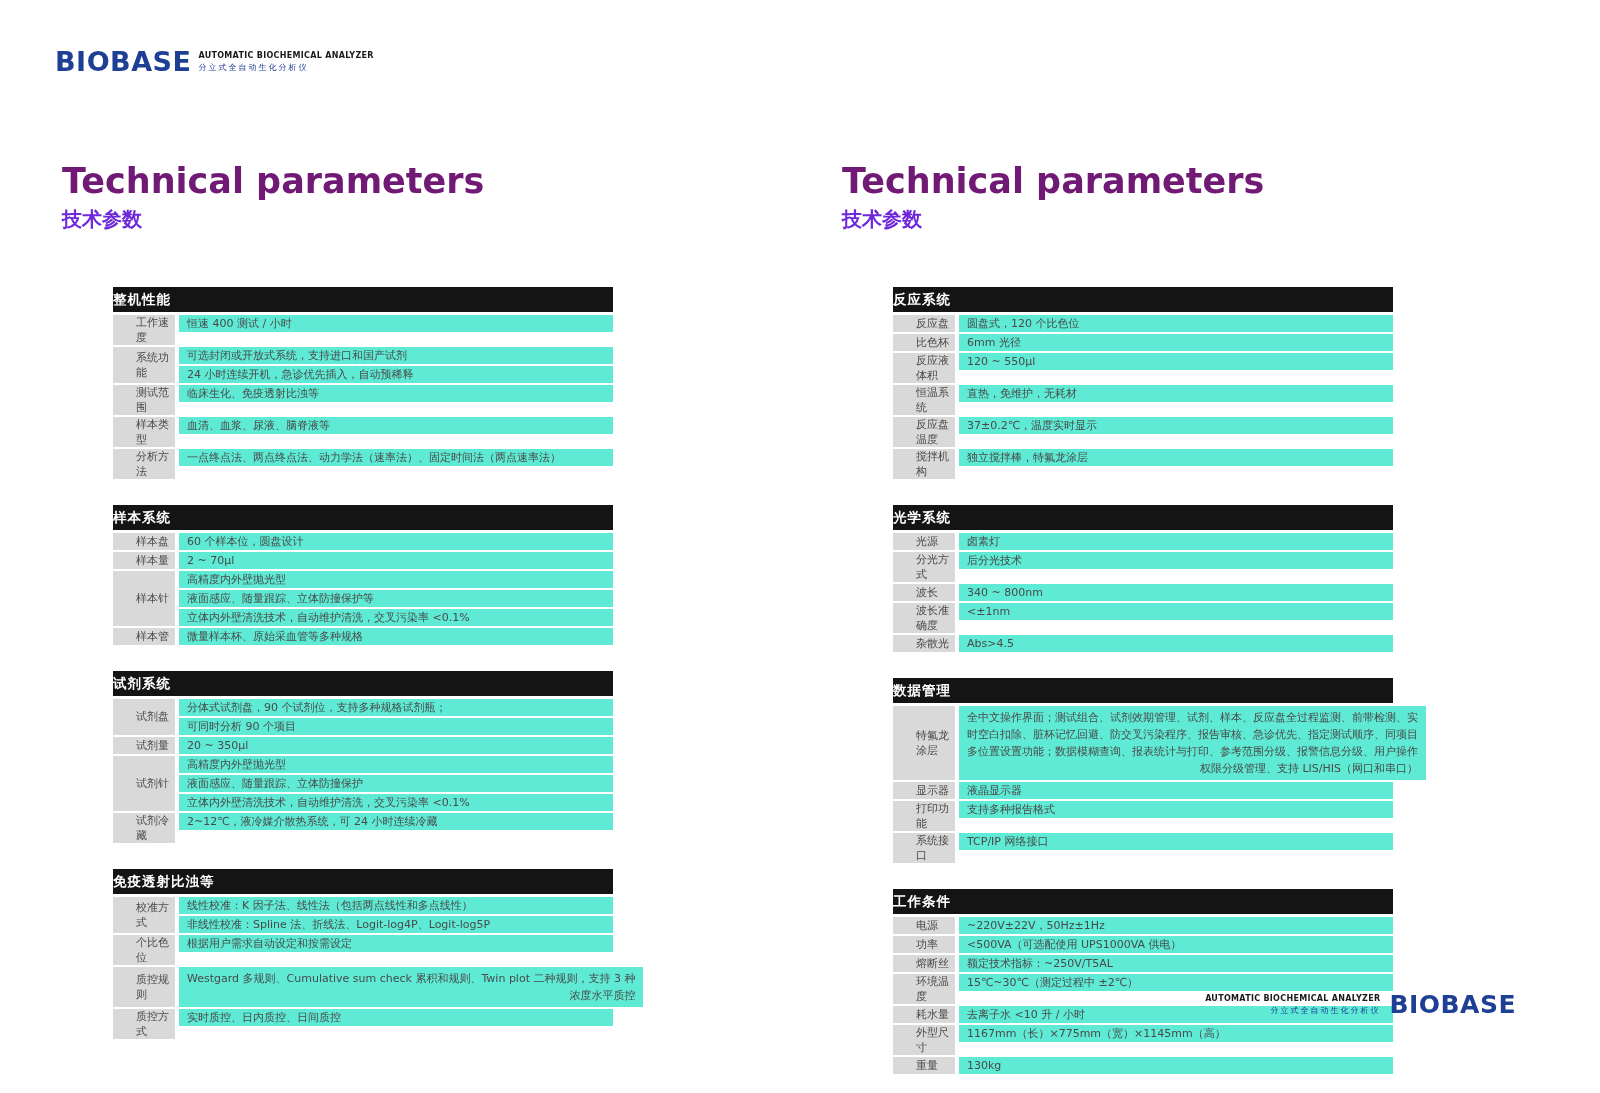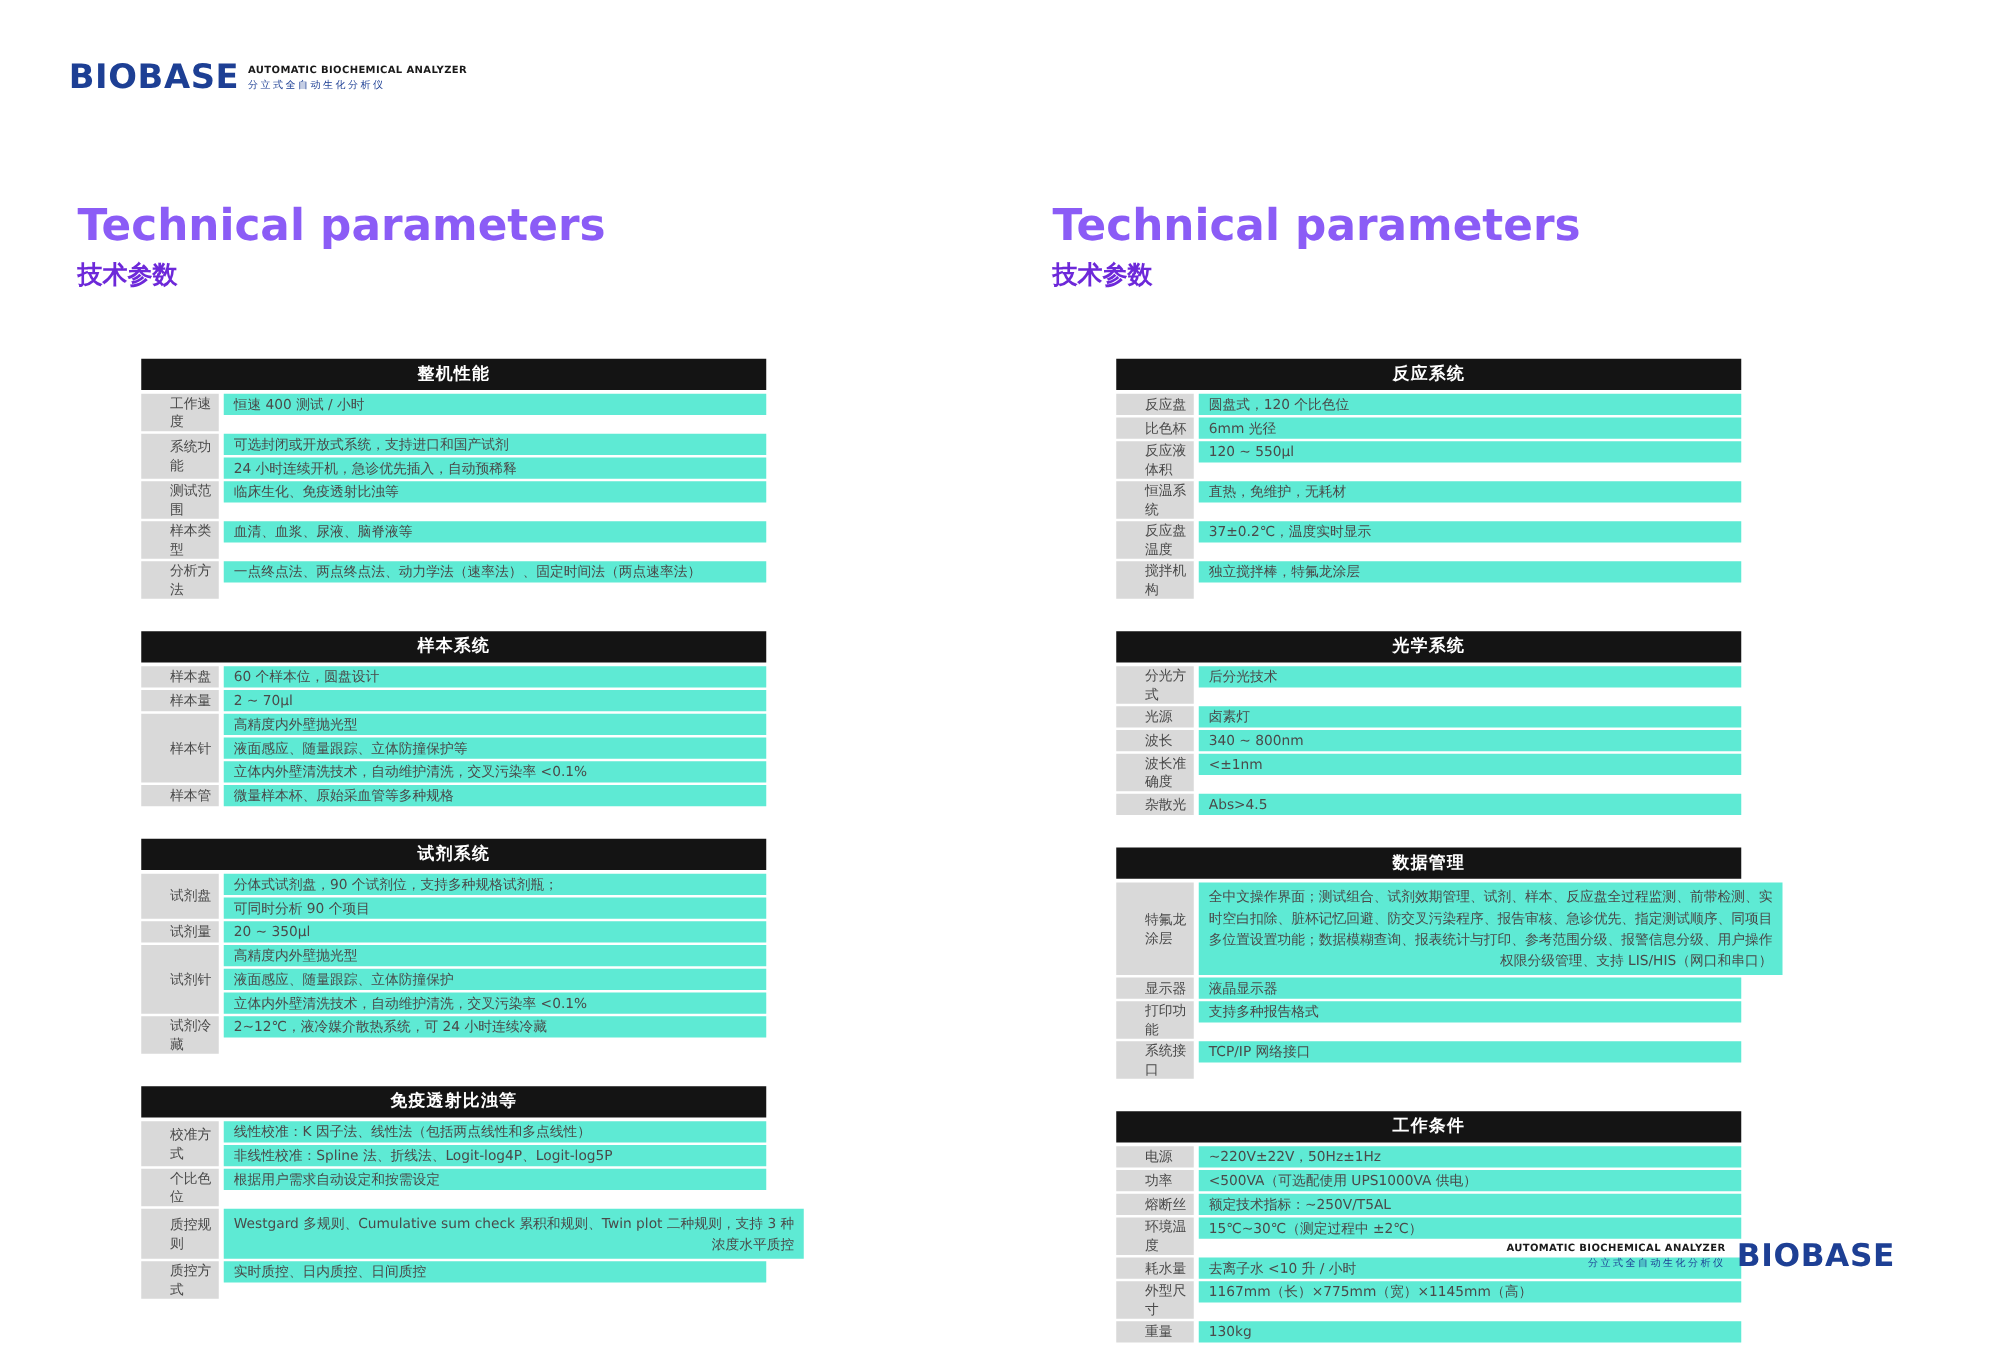--- a/index.html
+++ b/index.html
@@ -12,29 +12,29 @@
   .logo {position:absolute; left:55px; top:48px; display:flex; align-items:center; gap:7px;}
   .logo-brand {font-size:27px; font-weight:bold; color:#1d3f94; letter-spacing:.5px; line-height:1;}
   .logo-side {display:flex; flex-direction:column; justify-content:center;}
   .logo-l1 {font-size:8px; font-weight:bold; color:#1a1a1a; letter-spacing:.3px;}
   .logo-l2 {font-size:8px; color:#1d3f94; letter-spacing:2px; margin-top:2px;}
 
   
   .col {position:absolute; top:162px; width:552px;}
   #col-left {left:62px;}
   #col-right {left:842px;}
-  .col-title {font-size:35px; font-weight:bold; color:#8b5cf6; line-height:1.1;}
+  .col-title {font-size:35px; font-weight:bold; color:#701a75; line-height:1.1;}
   .col-subtitle {font-size:20px; font-weight:bold; color:#6d28d9; margin-top:5px;}
   .tables {margin-left:51px; width:500px; margin-top:54px;}
 
   
   .spec-table {margin-bottom:26px;}
   .spec-header {
     height:25px; line-height:25px; background:#141414; color:#fff;
-    text-align:center; font-size:13.5px; font-weight:bold; letter-spacing:1px;
+    font-size:13.5px; font-weight:bold; letter-spacing:1px;
     margin-bottom:3px;
   }
   .row-group {display:flex; margin-bottom:2px;}
   .label-cell {
     width:62px; background:#d9d9d9; margin-right:4px; box-sizing:border-box;
     display:flex; align-items:center; padding-left:23px;
     font-size:11px; color:#4a4a4a; flex-shrink:0;
   }
   .value-col {flex:1; display:flex; flex-direction:column; gap:2px;}
   .value-line {
@@ -233,29 +233,29 @@
         <div class="row-group">
           <div class="label-cell">搅拌机构</div>
           <div class="value-col">
             <div class="value-line">独立搅拌棒，特氟龙涂层</div>
           </div>
         </div>
       </div>
       <div class="spec-table">
         <div class="spec-header">光学系统</div>
         <div class="row-group">
+          <div class="label-cell">光源</div>
+          <div class="value-col">
+            <div class="value-line">卤素灯</div>
+          </div>
+        </div>
+        <div class="row-group">
           <div class="label-cell">分光方式</div>
           <div class="value-col">
             <div class="value-line">后分光技术</div>
-          </div>
-        </div>
-        <div class="row-group">
-          <div class="label-cell">光源</div>
-          <div class="value-col">
-            <div class="value-line">卤素灯</div>
           </div>
         </div>
         <div class="row-group">
           <div class="label-cell">波长</div>
           <div class="value-col">
             <div class="value-line">340 ~ 800nm</div>
           </div>
         </div>
         <div class="row-group">
           <div class="label-cell">波长准确度</div>

